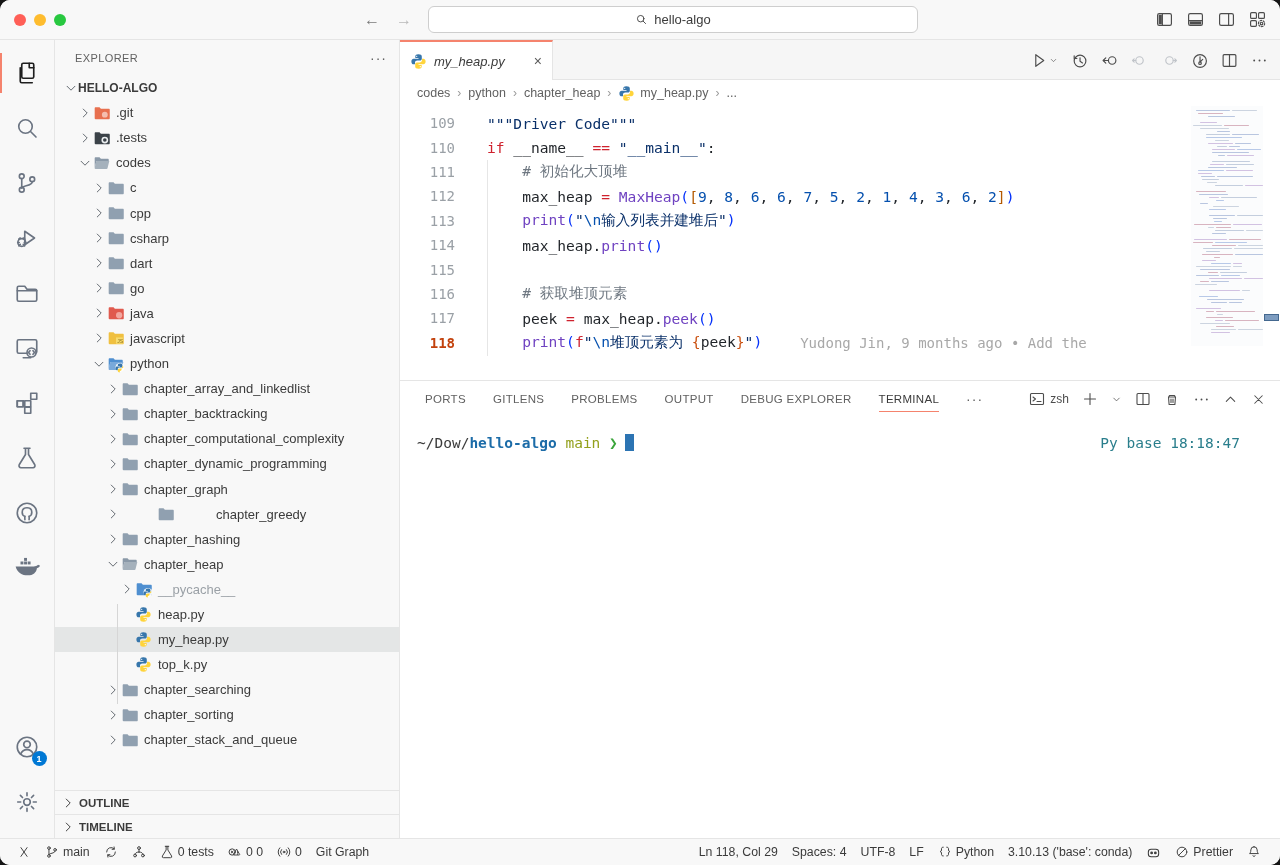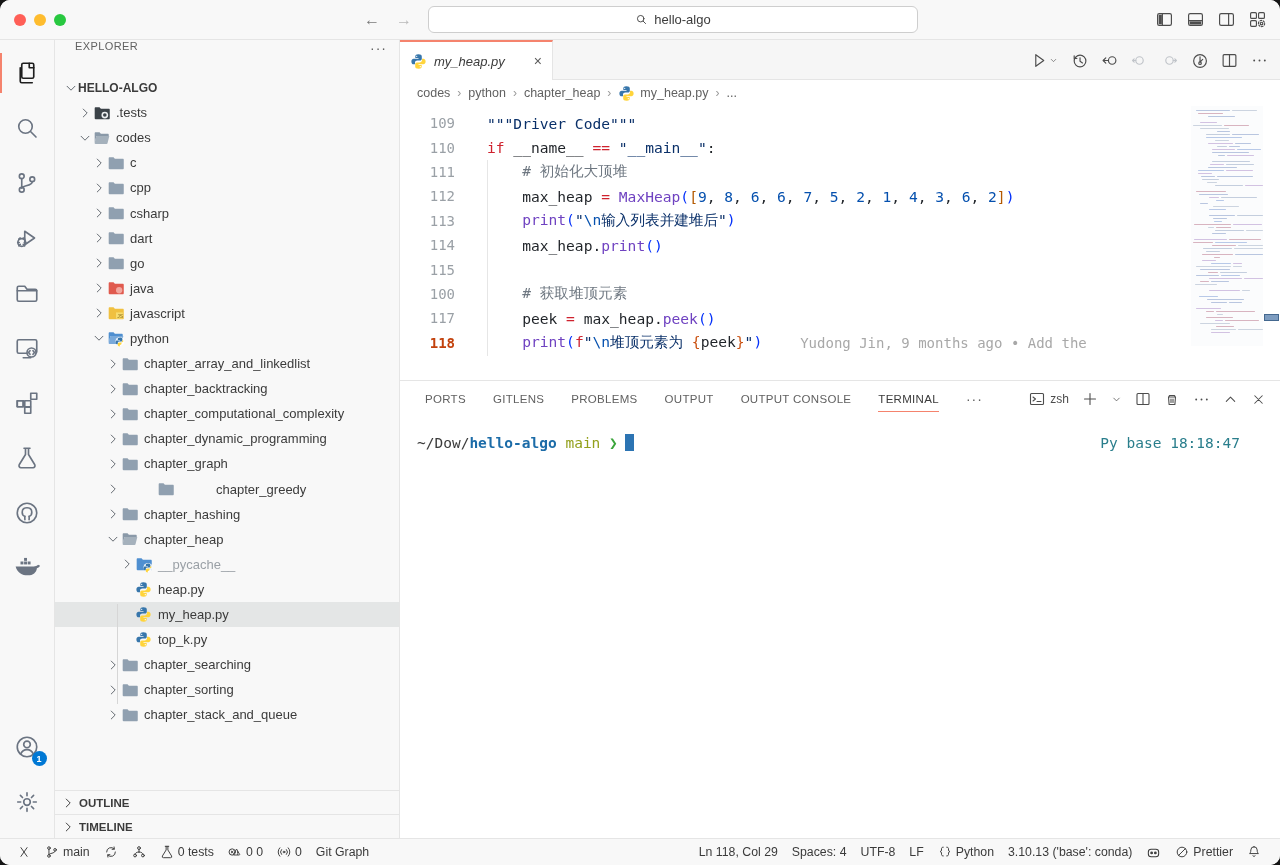--- a/index.html
+++ b/index.html
@@ -22,21 +22,21 @@
   .activitybar{ width:55px; background:#f8f8f8; border-right:1px solid #e5e5e5; display:flex; flex-direction:column;
                 align-items:center; padding-top:8px; position:relative;}
   .ab-item{ width:55px; height:50px; display:flex; align-items:center; justify-content:center; color:#6b7482; position:relative; margin-bottom:5px;}
   .ab-item.active{ color:#1f1f1f; }
   .ab-item.active::before{ content:""; position:absolute; left:0; top:5px; bottom:5px; width:2.5px; background:#f5836d; }
   .ab-bottom{ margin-top:auto; display:flex; flex-direction:column; align-items:center; padding-bottom:6px;}
   .badge{ position:absolute; right:8px; bottom:6px; background:#0078d4; color:#fff; font-size:9px; min-width:15px; height:15px;
           border-radius:8px; display:flex; align-items:center; justify-content:center; font-weight:bold;}
   
   .sidebar{ width:345px; background:#f8f8f8; border-right:1px solid #e5e5e5; display:flex; flex-direction:column; font-size:13px; color:#3b3b3b;}
-  .sb-header{ height:35px; display:flex; align-items:flex-start; padding:0 12px 0 20px; font-size:11px; color:#616161; letter-spacing:.4px;}
+  .sb-header{ height:35px; display:flex; align-items:center; padding:0 12px 0 20px; font-size:11px; color:#616161; letter-spacing:.4px;}
   .sb-header .more{ margin-left:auto; font-size:14px; color:#616161; letter-spacing:1px;}
   .tree{ flex:1; overflow:hidden; position:relative;}
   .trow{ height:25.1px; display:flex; align-items:center; white-space:nowrap; cursor:pointer;}
   .trow.selected{ background:#e4e6e6; }
   .trow .chev{ width:15px; flex:0 0 15px; color:#60666d; display:flex; align-items:center; justify-content:center;}
   .trow .ficon{ width:19px; flex:0 0 19px; display:flex; align-items:center; justify-content:center; margin-right:5px;}
   .trow.root{ font-weight:bold; font-size:12px; }
   .trow.dim .lbl{ color:#9aa0a6; }
   .tree-guide{ position:absolute; width:1px; background:#d6d6d6; left:62px;}
   .sb-section{ height:24px; border-top:1px solid #e5e5e5; display:flex; align-items:center; font-weight:bold; font-size:11.5px; color:#3b3b3b; padding-left:6px; gap:4px;}
@@ -249,20 +249,34 @@
             <span class="lbl">HELLO-ALGO</span>
           </div>
           <div class="trow" style="padding-left: 22px;">
             <span class="chev">
               <svg width="14" height="14" viewBox="0 0 16 16" fill="none" stroke="currentColor" stroke-width="1.1" stroke-linecap="round" stroke-linejoin="round">
                 <path d="M6 3.5 10.5 8 6 12.5"></path>
               </svg>
             </span>
             <span class="ficon">
               <svg width="18" height="18" viewBox="0 0 16 16">
+                <path d="M1.5 3.8c0-.5.4-.9.9-.9h3.4l1.2 1.4h7c.5 0 .9.4.9.9v7.4c0 .5-.4.9-.9.9H2.4a.9.9 0 0 1-.9-.9z" fill="#e8704f"></path>
+                <circle cx="10.5" cy="9.5" r="2.6" fill="#fff" opacity=".55"></circle>
+              </svg>
+            </span>
+            <span class="lbl">.git</span>
+          </div>
+          <div class="trow" style="padding-left: 22px;">
+            <span class="chev">
+              <svg width="14" height="14" viewBox="0 0 16 16" fill="none" stroke="currentColor" stroke-width="1.1" stroke-linecap="round" stroke-linejoin="round">
+                <path d="M6 3.5 10.5 8 6 12.5"></path>
+              </svg>
+            </span>
+            <span class="ficon">
+              <svg width="18" height="18" viewBox="0 0 16 16">
                 <path d="M1.5 3.8c0-.5.4-.9.9-.9h3.4l1.2 1.4h7c.5 0 .9.4.9.9v7.4c0 .5-.4.9-.9.9H2.4a.9.9 0 0 1-.9-.9z" fill="#3b4248"></path>
                 <circle cx="10.5" cy="9.8" r="3" fill="#eceff1"></circle>
                 <circle cx="10.5" cy="9.8" r="1.6" fill="#3b4248"></circle>
               </svg>
             </span>
             <span class="lbl">.tests</span>
           </div>
           <div class="trow" style="padding-left: 22px;">
             <span class="chev">
               <svg width="14" height="14" viewBox="0 0 16 16" fill="none" stroke="currentColor" stroke-width="1.1" stroke-linecap="round" stroke-linejoin="round">
@@ -702,21 +716,21 @@
       <div class="code-wrap">
         <div class="indent-guide" style="left:87px; top:54px; height:196px;"></div>
         <div class="code-lines" id="code-lines">
             <div class="cline"><span class="lnum">109</span><span class="ltext"><span class="tk-str">"""Driver Code"""</span></span></div>
             <div class="cline"><span class="lnum">110</span><span class="ltext"><span class="tk-kw">if</span><span class="tk-pl"> __name__ </span><span class="tk-kw">==</span><span class="tk-pl"> </span><span class="tk-str">"__main__"</span><span class="tk-pl">:</span></span></div>
             <div class="cline"><span class="lnum">111</span><span class="ltext"><span class="tk-cm">    # 初始化大顶堆</span></span></div>
             <div class="cline"><span class="lnum">112</span><span class="ltext"><span class="tk-pl">    max_heap </span><span class="tk-kw">=</span><span class="tk-pl"> </span><span class="tk-fn">MaxHeap</span><span class="tk-br1">(</span><span class="tk-br2">[</span><span class="tk-num">9</span><span class="tk-pl">, </span><span class="tk-num">8</span><span class="tk-pl">, </span><span class="tk-num">6</span><span class="tk-pl">, </span><span class="tk-num">6</span><span class="tk-pl">, </span><span class="tk-num">7</span><span class="tk-pl">, </span><span class="tk-num">5</span><span class="tk-pl">, </span><span class="tk-num">2</span><span class="tk-pl">, </span><span class="tk-num">1</span><span class="tk-pl">, </span><span class="tk-num">4</span><span class="tk-pl">, </span><span class="tk-num">3</span><span class="tk-pl">, </span><span class="tk-num">6</span><span class="tk-pl">, </span><span class="tk-num">2</span><span class="tk-br2">]</span><span class="tk-br1">)</span></span></div>
             <div class="cline"><span class="lnum">113</span><span class="ltext"><span class="tk-pl">    </span><span class="tk-fn">print</span><span class="tk-br1">(</span><span class="tk-str">"</span><span class="tk-esc">\n</span><span class="tk-str">输入列表并建堆后</span><span class="tk-str">"</span><span class="tk-br1">)</span></span></div>
             <div class="cline"><span class="lnum">114</span><span class="ltext"><span class="tk-pl">    max_heap.</span><span class="tk-fn">print</span><span class="tk-br1">(</span><span class="tk-br1">)</span></span></div>
             <div class="cline"><span class="lnum">115</span><span class="ltext"></span></div>
-            <div class="cline"><span class="lnum">100</span><span class="ltext"><span class="tk-cm">    # 获取堆顶元素</span></span></div>
+            <div class="cline"><span class="lnum">116</span><span class="ltext"><span class="tk-cm">    # 获取堆顶元素</span></span></div>
             <div class="cline"><span class="lnum">117</span><span class="ltext"><span class="tk-pl">    peek </span><span class="tk-kw">=</span><span class="tk-pl"> max_heap.</span><span class="tk-fn">peek</span><span class="tk-br1">(</span><span class="tk-br1">)</span></span></div>
             <div class="cline active"><span class="lnum">118</span><span class="ltext"><span class="tk-pl">    </span><span class="tk-fn">print</span><span class="tk-br1">(</span><span class="tk-kw">f</span><span class="tk-str">"</span><span class="tk-esc">\n</span><span class="tk-str">堆顶元素为 </span><span class="tk-brc">{</span><span class="tk-pl">peek</span><span class="tk-brc">}</span><span class="tk-str">"</span><span class="tk-br1">)</span></span><span class="blame">Yudong Jin, 9 months ago • Add the</span></div>
           </div>
         <div class="minimap" id="minimap">
             <div class="mrow"></div>
             <div class="mrow" style="padding-left: 5px;">
               <span class="mbar" style="width: 33.744px; background: rgb(185, 198, 224);"></span>
               <span class="mbar" style="width: 24.768px; background: rgb(204, 212, 224);"></span>
             </div>
             <div class="mrow" style="padding-left: 7px;">
@@ -961,21 +975,21 @@
           <div class="ov-cursor"></div>
         </div>
       </div>
 
       <div class="panel">
         <div class="panel-tabs" id="panel-tabs">
             <div class="ptab">PORTS</div>
             <div class="ptab">GITLENS</div>
             <div class="ptab">PROBLEMS</div>
             <div class="ptab">OUTPUT</div>
-            <div class="ptab">OUTPUT CONSOLE</div>
+            <div class="ptab">DEBUG EXPLORER</div>
             <div class="ptab active">TERMINAL</div>
             <div class="ptab-more">···</div>
           </div>
         <div class="panel-actions" id="panel-actions">
             <span class="shell-pick">
               <span>
                 <svg width="16" height="16" viewBox="0 0 16 16" fill="none" stroke="currentColor" stroke-width="1.1" stroke-linecap="round" stroke-linejoin="round">
                   <rect x="1.5" y="2.5" width="13" height="11" rx="1"></rect>
                   <path d="M4 6l2.5 2L4 10 M8 10.5h4"></path>
                 </svg>

